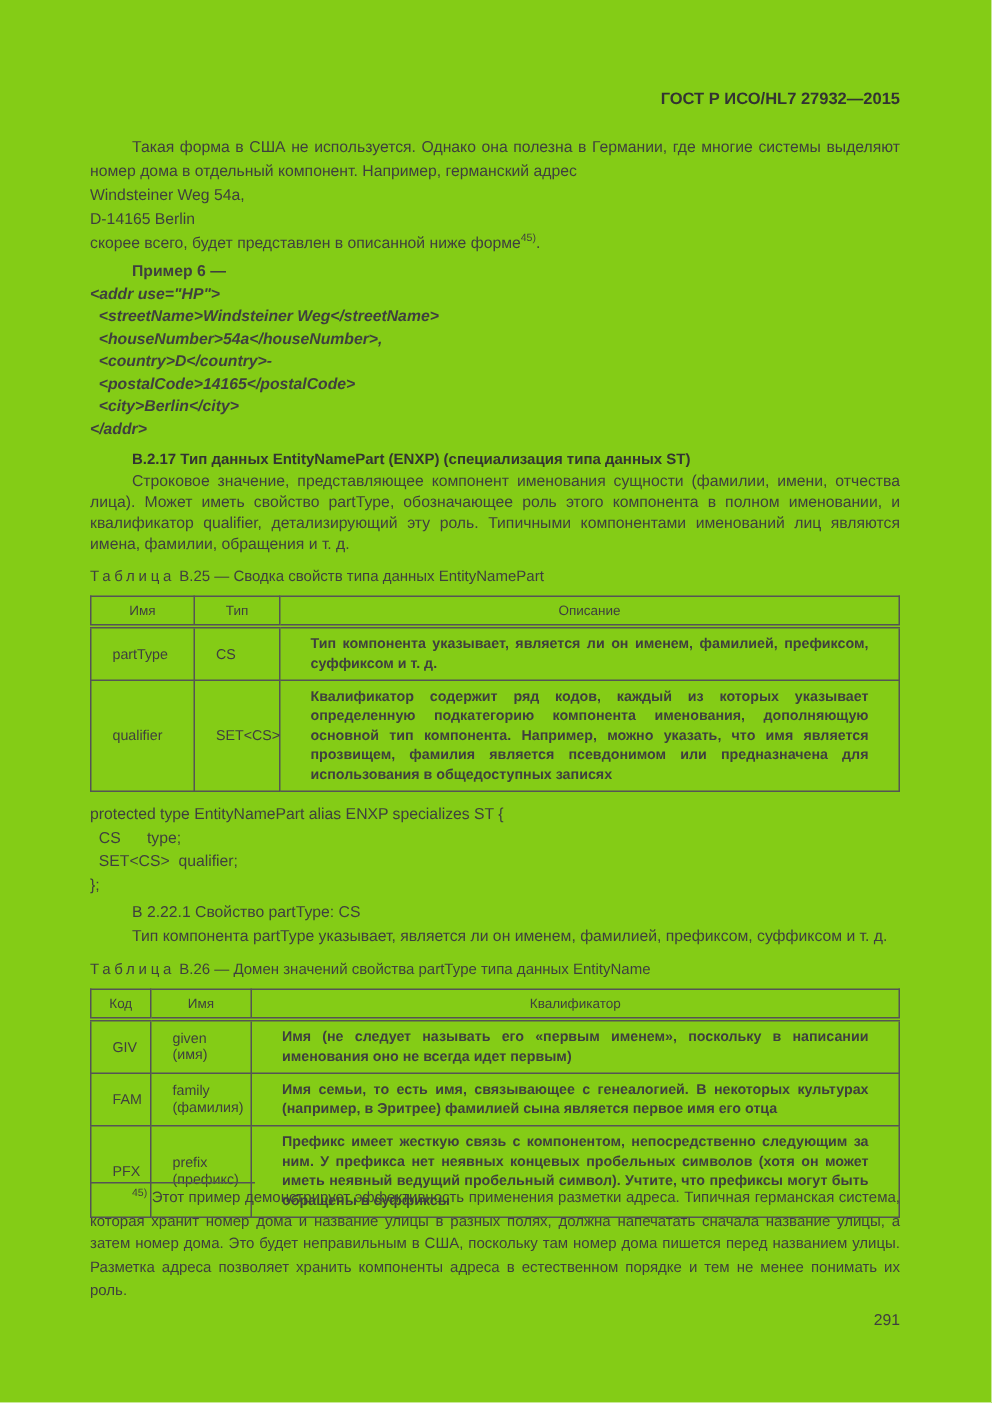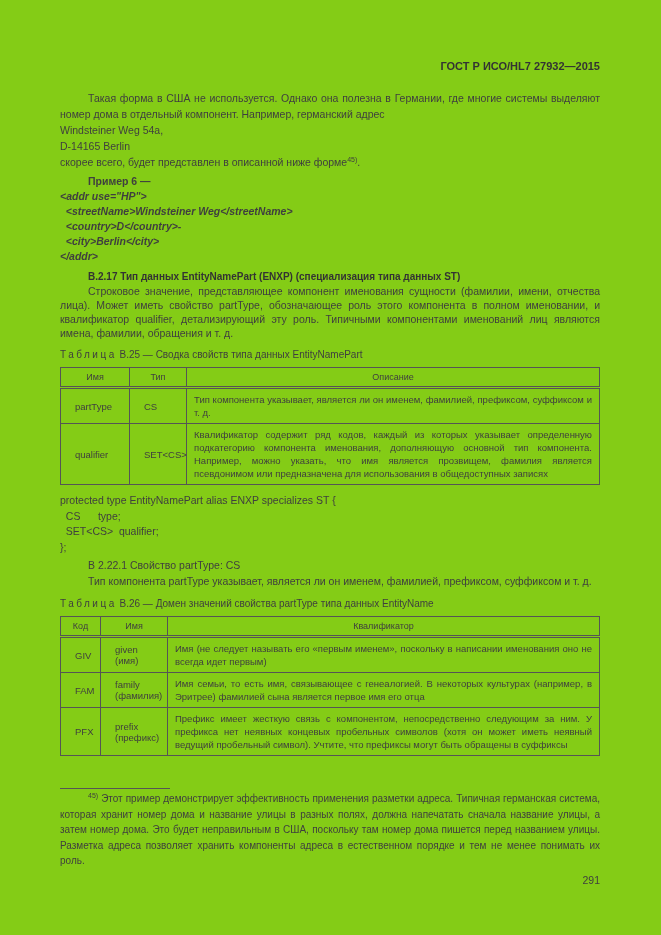--- a/index.html
+++ b/index.html
@@ -58,23 +58,24 @@
   table.gost th {
     font-weight: normal;
     text-align: center;
     padding: 4px 3px;
     border-bottom: 3px double #555555;
     font-size: 9px;
   }
   table.gost td.cc { text-align: left; padding: 3px 14px; }
   table.gost td.desc {
     text-align: justify;
-    padding: 4px 7px;
+    padding: 4px 20px;
     line-height: 13px;
     vertical-align: middle;
+    font-weight: bold;
   }
   table.t25 col.c1 { width: 69px; }
   table.t25 col.c2 { width: 57px; }
   table.t26 col.c1 { width: 40px; }
   table.t26 col.c2 { width: 67px; }
   .code-plain { margin-top: 8px; font-size: 10.5px; line-height: 15.5px; }
   .code-plain .cl { white-space: pre; }
   .subsec { margin-top: 2px; }
   .footer-area { position: absolute; left: 60px; right: 61px; top: 788px; }
   .fn-rule { width: 110px; border-top: 1px solid #555555; }
@@ -97,21 +98,23 @@
 
   <p class="para just indent mt">Такая форма в США не используется. Однако она полезна в Германии, где многие системы выделяют номер дома в отдельный компонент. Например, германский адрес</p>
   <p class="para">Windsteiner Weg 54a,</p>
   <p class="para">D-14165 Berlin</p>
   <p class="para"><span>скорее всего, будет представлен в описанной ниже форме</span><sup>45)</sup><span>.</span></p>
 
   <p class="example-title">Пример 6 —</p>
   <div class="code-xml">
     <div class="cl">&lt;addr use="HP"&gt;</div>
     <div class="cl">  &lt;streetName&gt;Windsteiner Weg&lt;/streetName&gt;</div>
+    <div class="cl">  &lt;houseNumber&gt;54a&lt;/houseNumber&gt;,</div>
     <div class="cl">  &lt;country&gt;D&lt;/country&gt;-</div>
+    <div class="cl">  &lt;postalCode&gt;14165&lt;/postalCode&gt;</div>
     <div class="cl">  &lt;city&gt;Berlin&lt;/city&gt;</div>
     <div class="cl">&lt;/addr&gt;</div>
   </div>
 
   <p class="heading-b217">В.2.17 Тип данных EntityNamePart (ENXP) (специализация типа данных ST)</p>
   <p class="para body-b217 just indent">Строковое значение, представляющее компонент именования сущности (фамилии, имени, отчества лица). Может иметь свойство partType, обозначающее роль этого компонента в полном именовании, и квалификатор qualifier, детализирующий эту роль. Типичными компонентами именований лиц являются имена, фамилии, обращения и т. д.</p>
 
   <p class="caption"><span class="cap-word">Таблица</span> <span>В.25 — Сводка свойств типа данных EntityNamePart</span></p>
 
   <table class="gost t25">

